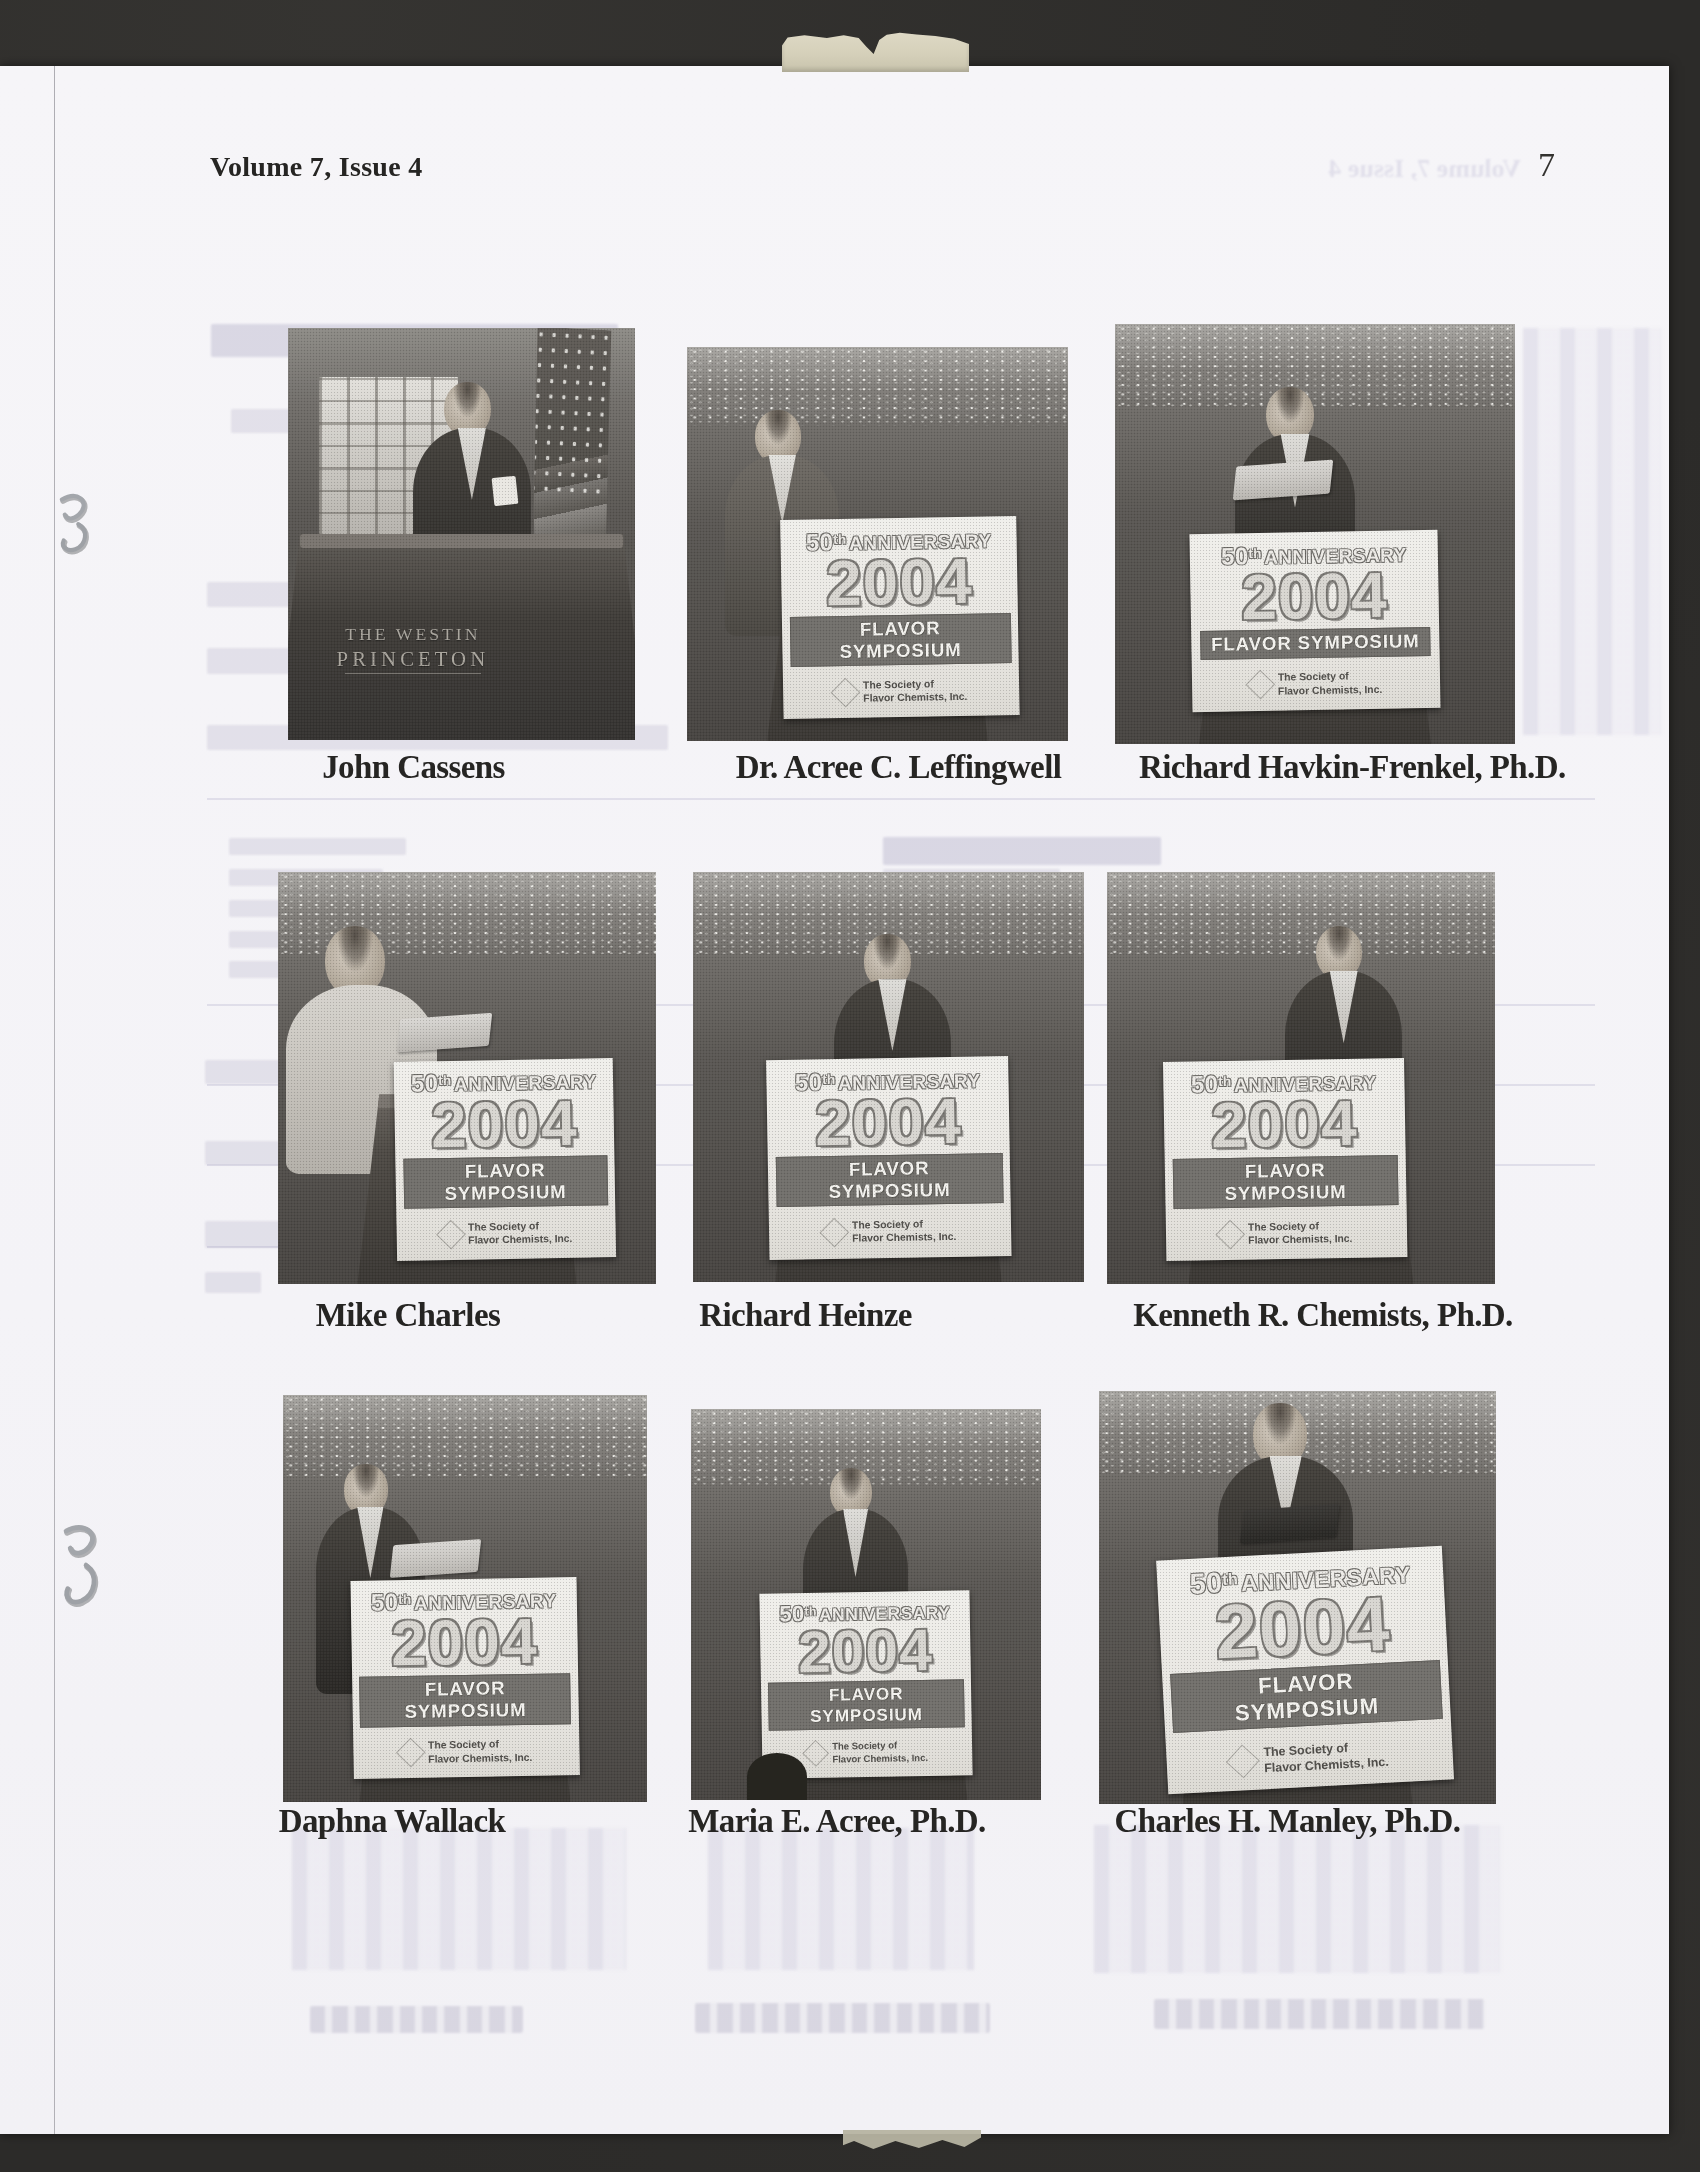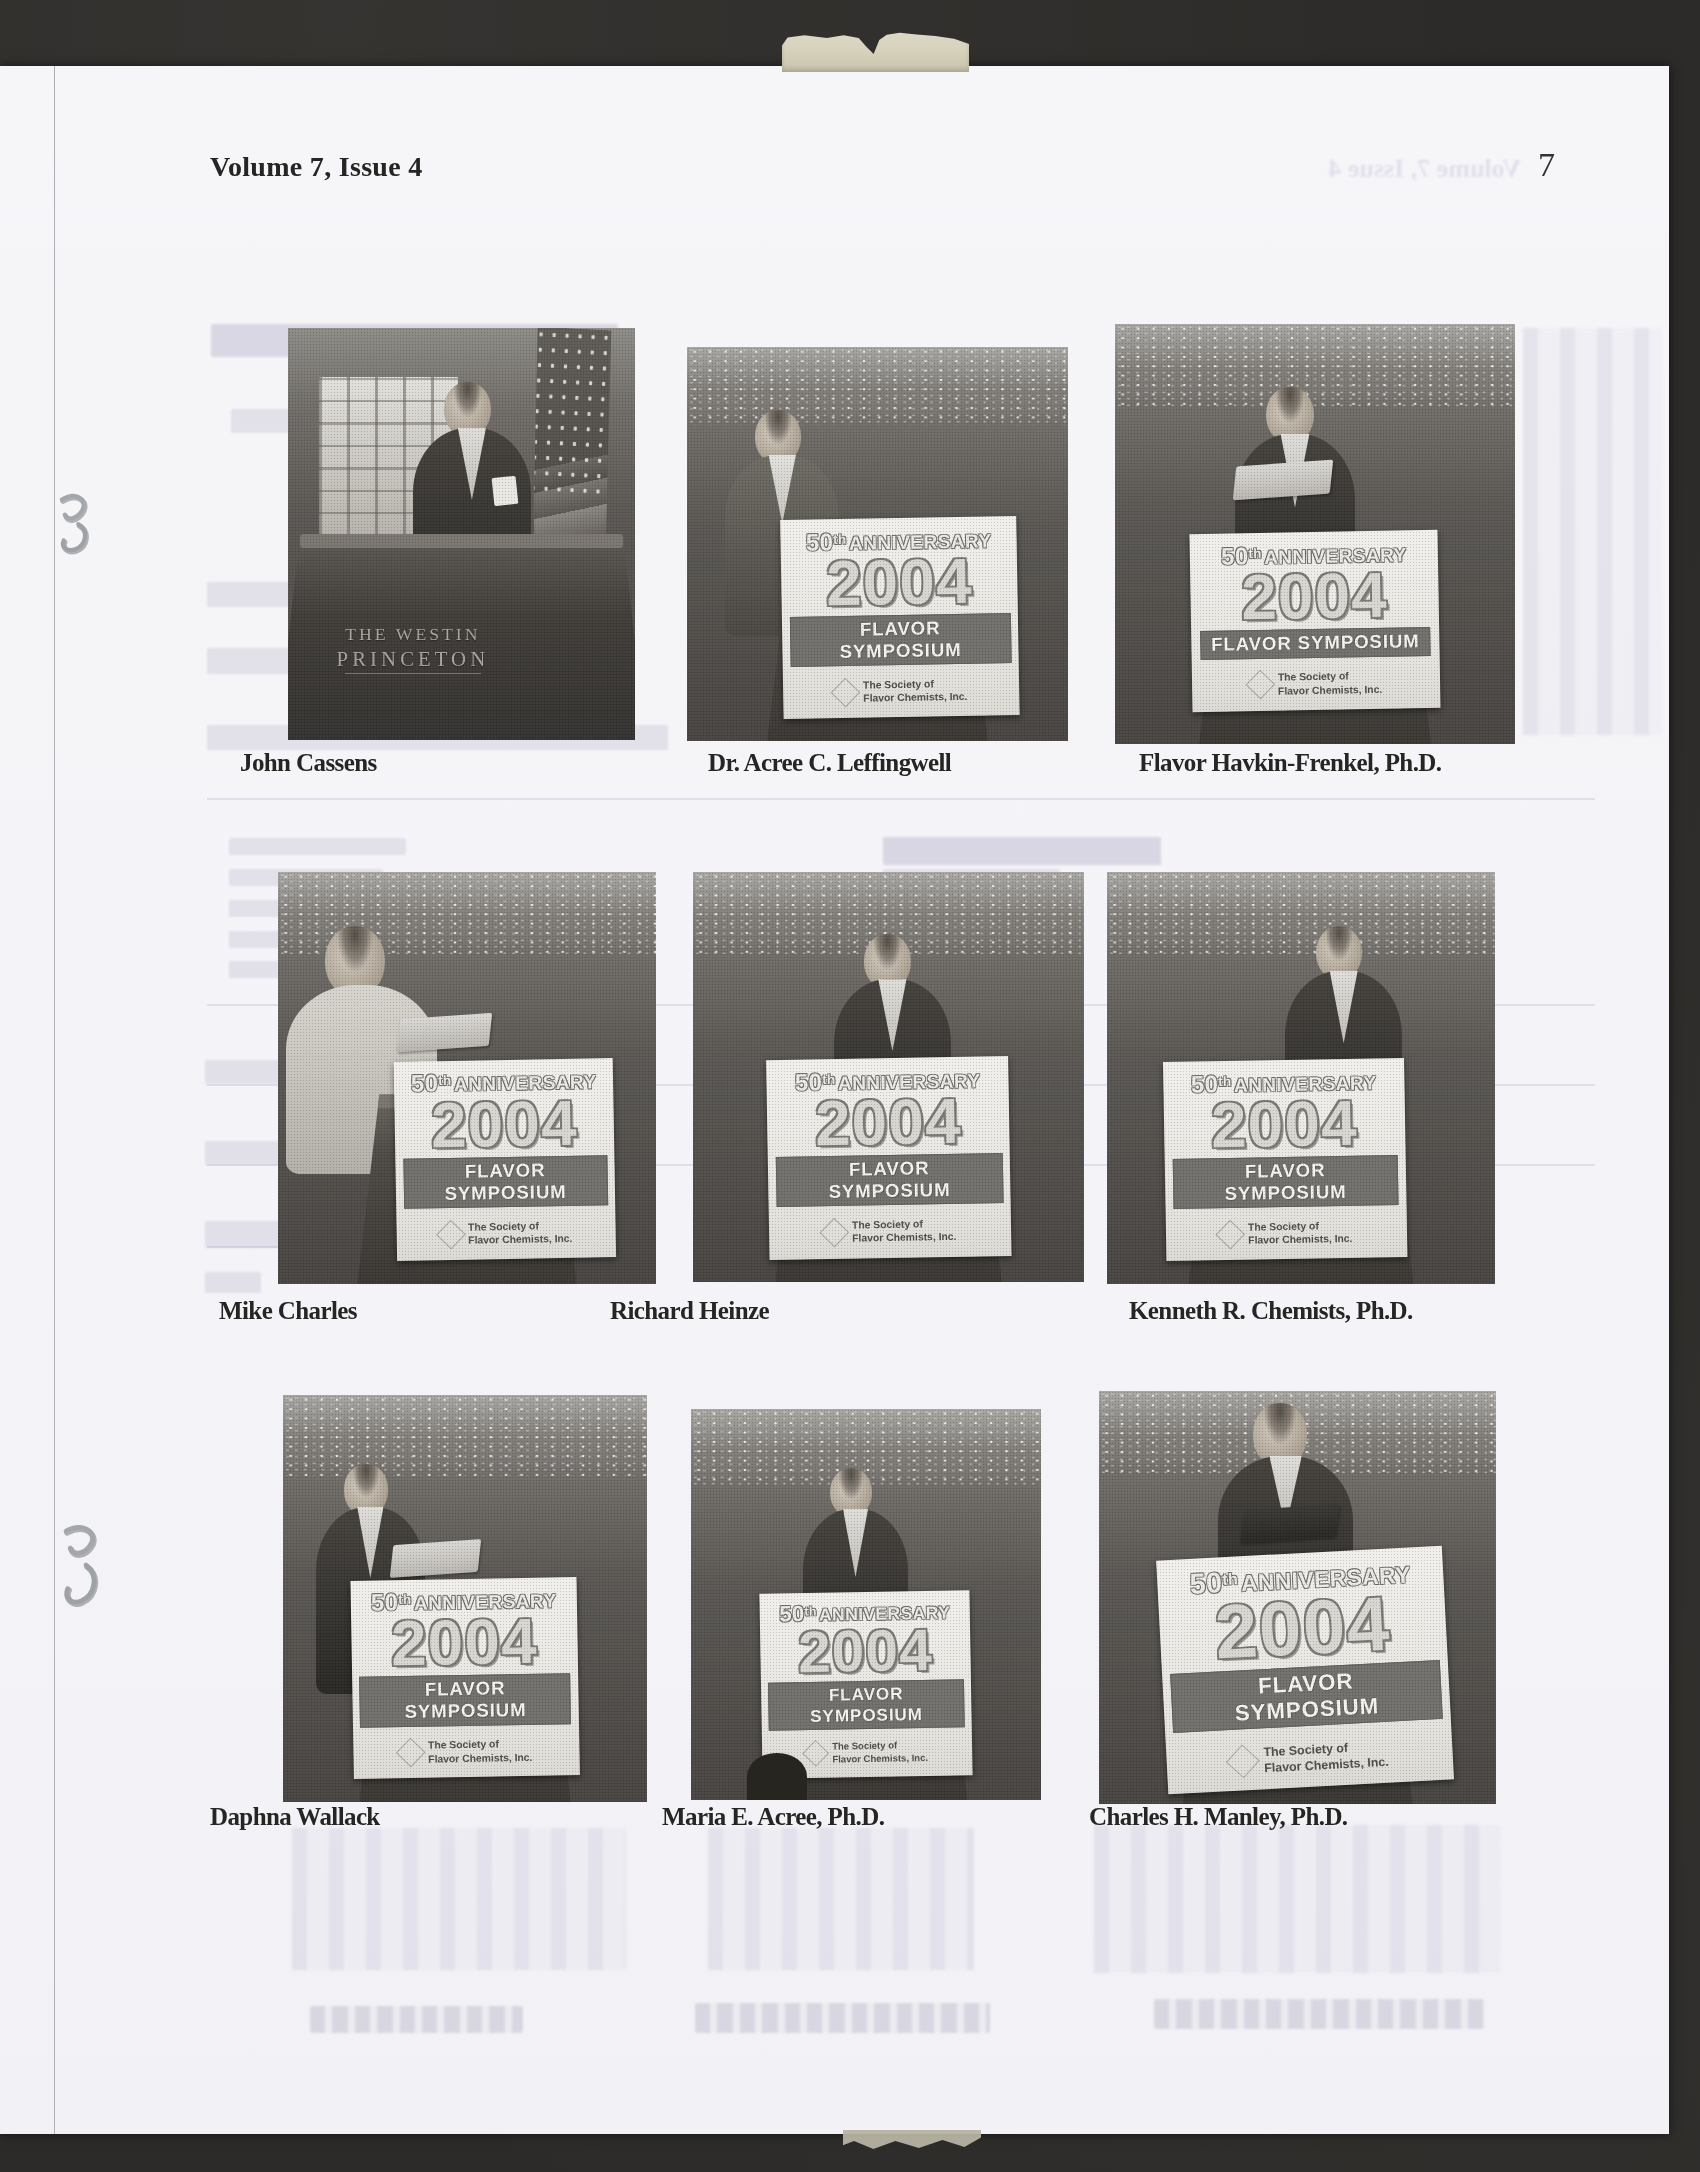--- a/index.html
+++ b/index.html
@@ -151,22 +151,22 @@
   .p6 .person{left:46%;top:13%;} .p6 .sign{left:46%;}
   .p7 .person{left:9%;top:17%;} .p7 .laptop{display:block;top:36%;left:30%;}
   .p8 .person{left:32%;top:15%;} .p8 .sign{width:56%;font-size:13.6px;}
   .p8 .halftone::after{content:'';position:absolute;left:16%;bottom:0;width:17%;height:12%;
     border-radius:50% 50% 0 0;background:#26251f;}
   .p9 .person{left:30%;top:3%;width:34%;}
   .p9 .laptop{display:block;top:28%;left:36%;background:linear-gradient(180deg,#3a3835,#282724);}
   .p9 .sign{width:68%;bottom:4%;font-size:17.7px;left:52%;transform:translateX(-50%) rotate(-3deg);}
 
   
-  .cap{position:absolute;font-weight:700;font-size:25px;letter-spacing:-0.6px;color:#262523;
-    text-align:left;white-space:nowrap;}
+  .cap{position:absolute;font-weight:700;font-size:33px;letter-spacing:-0.6px;color:#262523;
+    text-align:center;white-space:nowrap;}
   .c1{left:288px;top:749px;width:347px;transform:translateX(-48px);}
   .c2{left:687px;top:749px;width:381px;transform:translateX(21px);}
   .c3{left:1115px;top:749px;width:400px;transform:translateX(24px);}
   .c4{left:278px;top:1297px;width:378px;transform:translateX(-59px);}
   .c5{left:693px;top:1297px;width:391px;transform:translateX(-83px);}
   .c6{left:1107px;top:1297px;width:388px;transform:translateX(22px);}
   .c7{left:283px;top:1803px;width:364px;transform:translateX(-73px);}
   .c8{left:691px;top:1803px;width:350px;transform:translateX(-29px);}
   .c9{left:1068px;top:1803px;width:397px;transform:translateX(21px);}
 </style>
@@ -297,21 +297,21 @@
       <div class="s-org">
         <span class="s-hex"></span>
         <span class="s-org-text">
           <span>The Society of</span><br>
           <span>Flavor Chemists, Inc.</span>
         </span>
       </div>
     </div>
     <div class="halftone"></div>
   </figure>
-      <div class="cap c3">Flavor Havkin-Frenkel, Ph.D.</div>
+      <div class="cap c3">Richard Havkin-Frenkel, Ph.D.</div>
       <figure class="photo p4">
     <div class="ph-bg"></div>
     <div class="sparkle"></div>
 
     <div class="person">
       <div class="head"></div>
       <div class="torso"></div>
     </div>
     <div class="podium"></div>
     <div class="laptop"></div>

